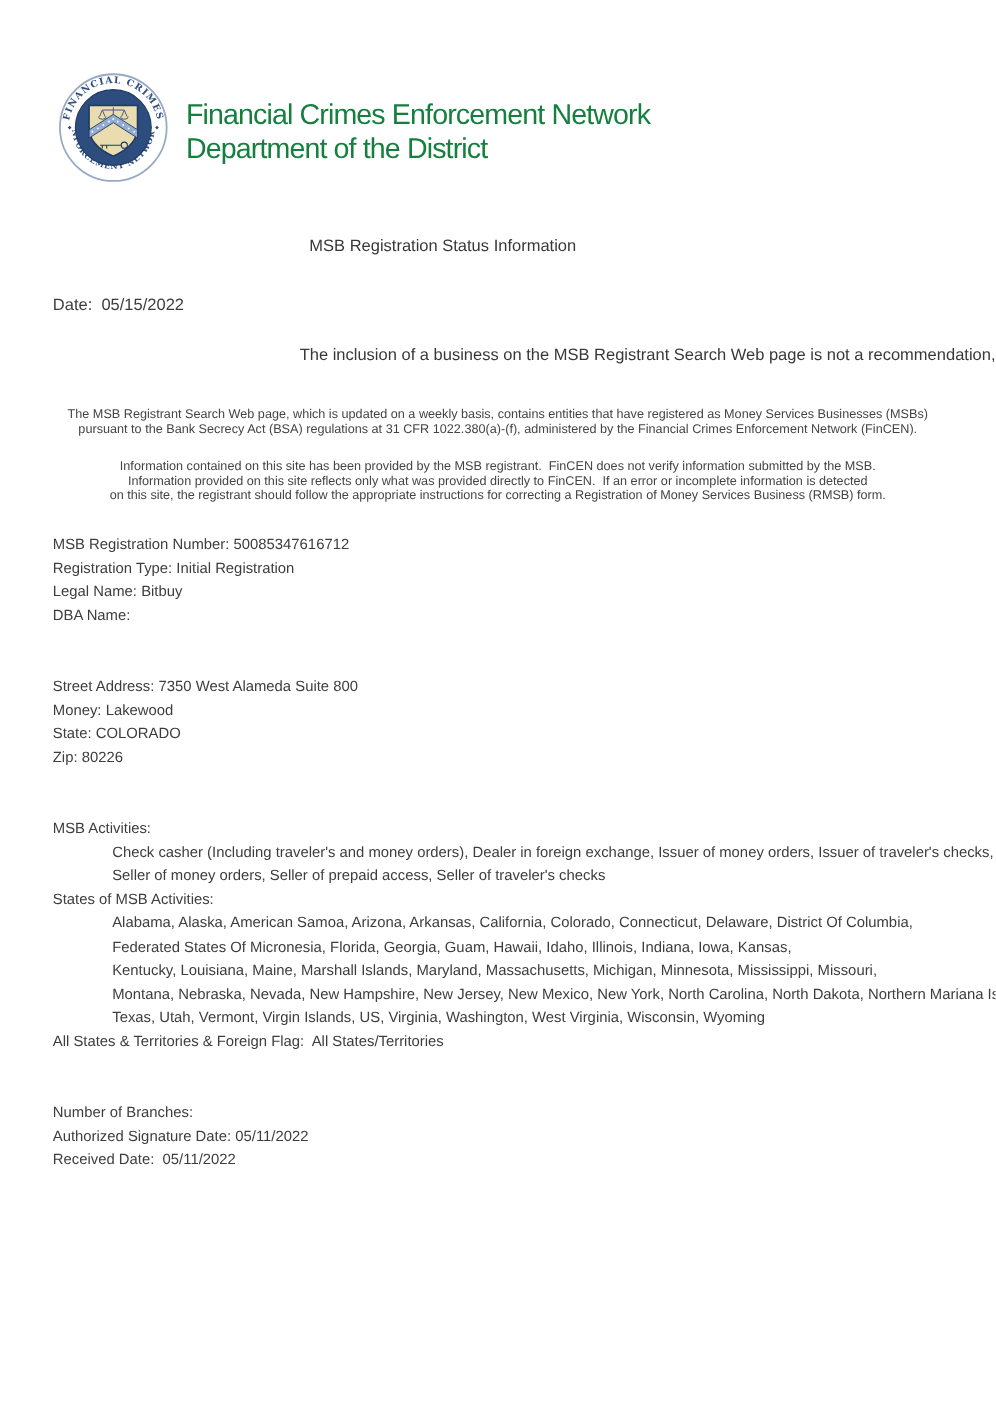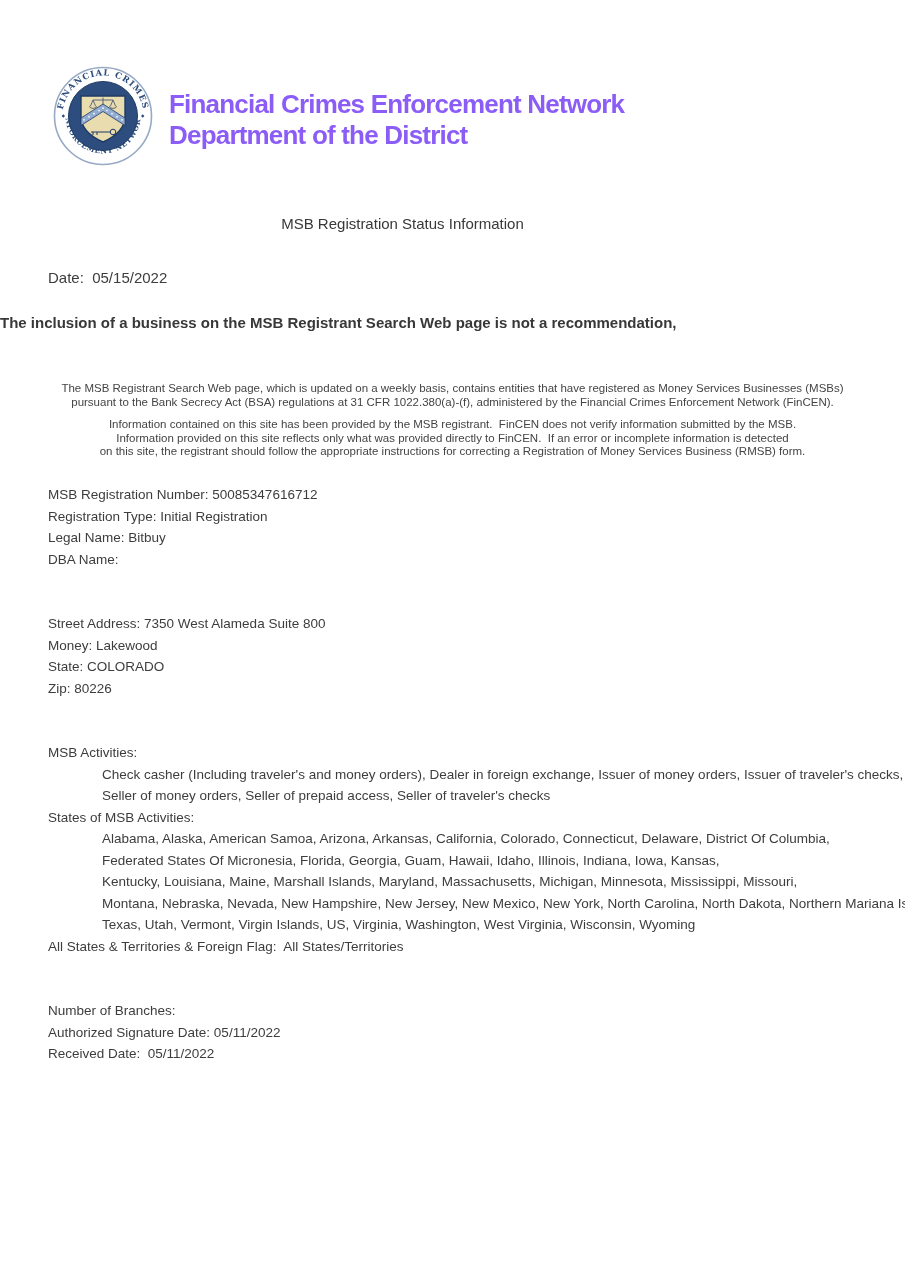--- a/index.html
+++ b/index.html
@@ -11,55 +11,54 @@
     background: #ffffff;
     font-family: "Liberation Sans", "DejaVu Sans", sans-serif;
     color: #3d3d3d;
   }
   .abs { position: absolute; }
 
   
   #seal { left: 53px; top: 66px; width: 100px; height: 100px; }
   #agency-block {
     left: 169px; top: 89px;
-    font-weight: bold;
+    font-weight: normal;
     font-size: 26px;
     line-height: 31px;
     letter-spacing: -0.8px;
-    color: #8b5cf6;
+    color: #15803d;
   }
 
   
   #doc-title {
     left: 0; top: 215px; width: 805px;
     text-align: center;
     font-size: 15px;
     color: #383838;
   }
   #date-row { left: 48px; top: 269px; font-size: 15px; }
 
   
   #disclaimer {
     left: 0; top: 312px; width: 905px;
-    text-align: left;
+    text-align: right;
     font-size: 15px;
     line-height: 21.5px;
     color: #383838;
-    font-weight: bold;
   }
 
   
   .notice {
     left: 0; width: 905px;
     text-align: center;
     font-size: 11.5px;
     line-height: 13.5px;
     color: #444444;
   }
-  #notice-weekly { top: 371px; margin-top: 11px; }
+  #notice-weekly { top: 371px; }
   #notice-info   { top: 418px; }
 
   
   .fields {
     left: 48px;
     font-size: 13.5px;
     line-height: 21.5px;
   }
   #registration-block { top: 484px; }
   #address-block      { top: 613px; }

